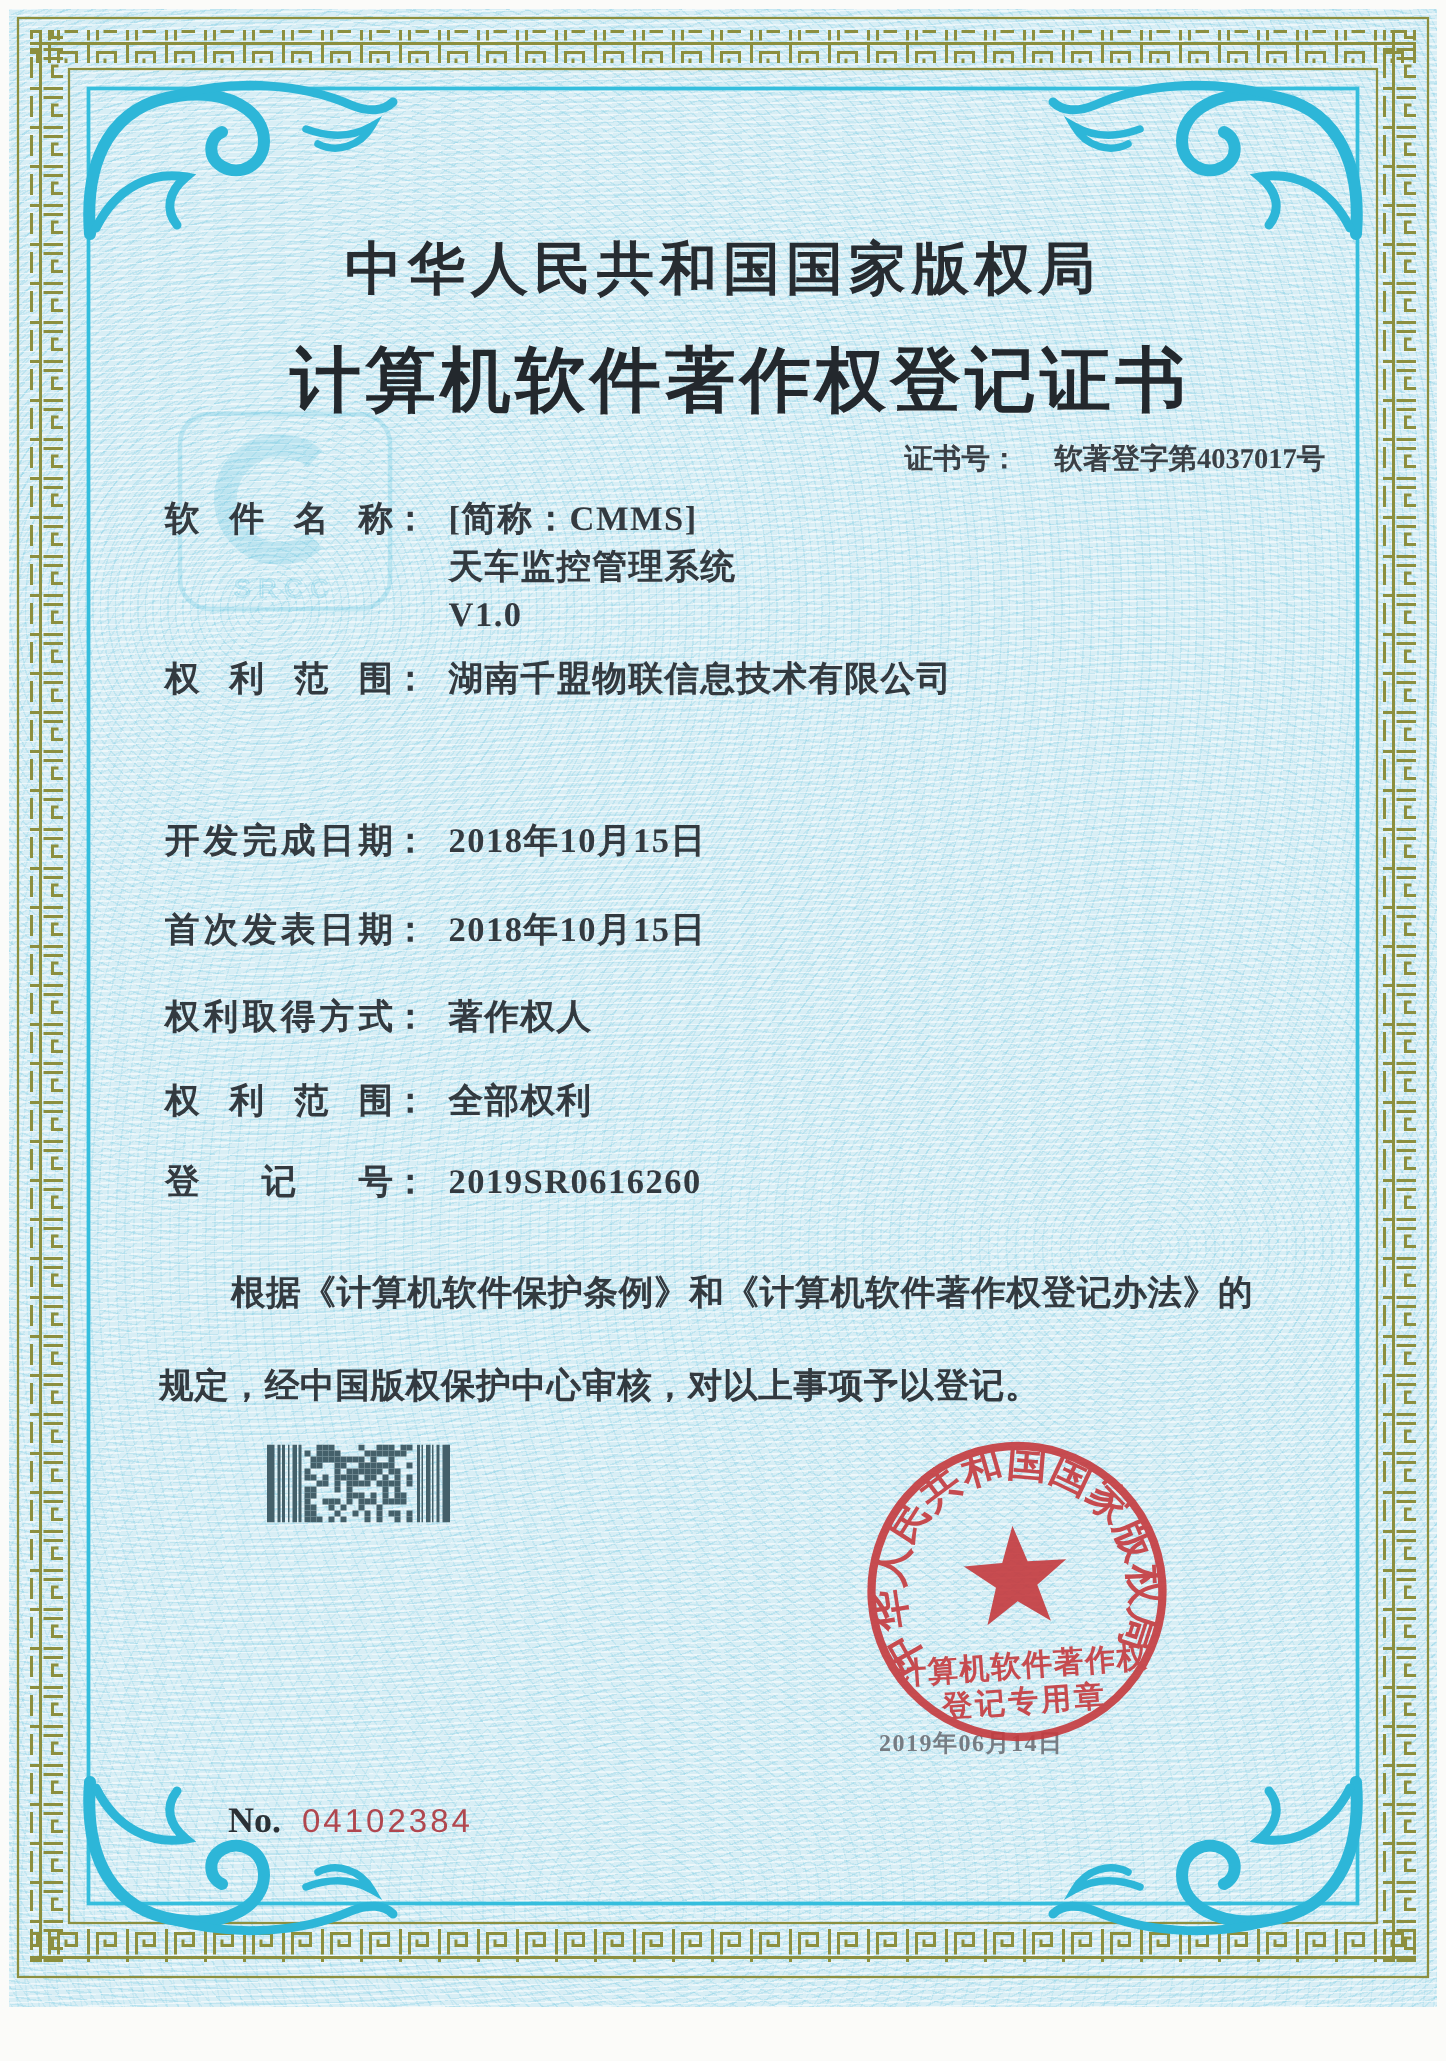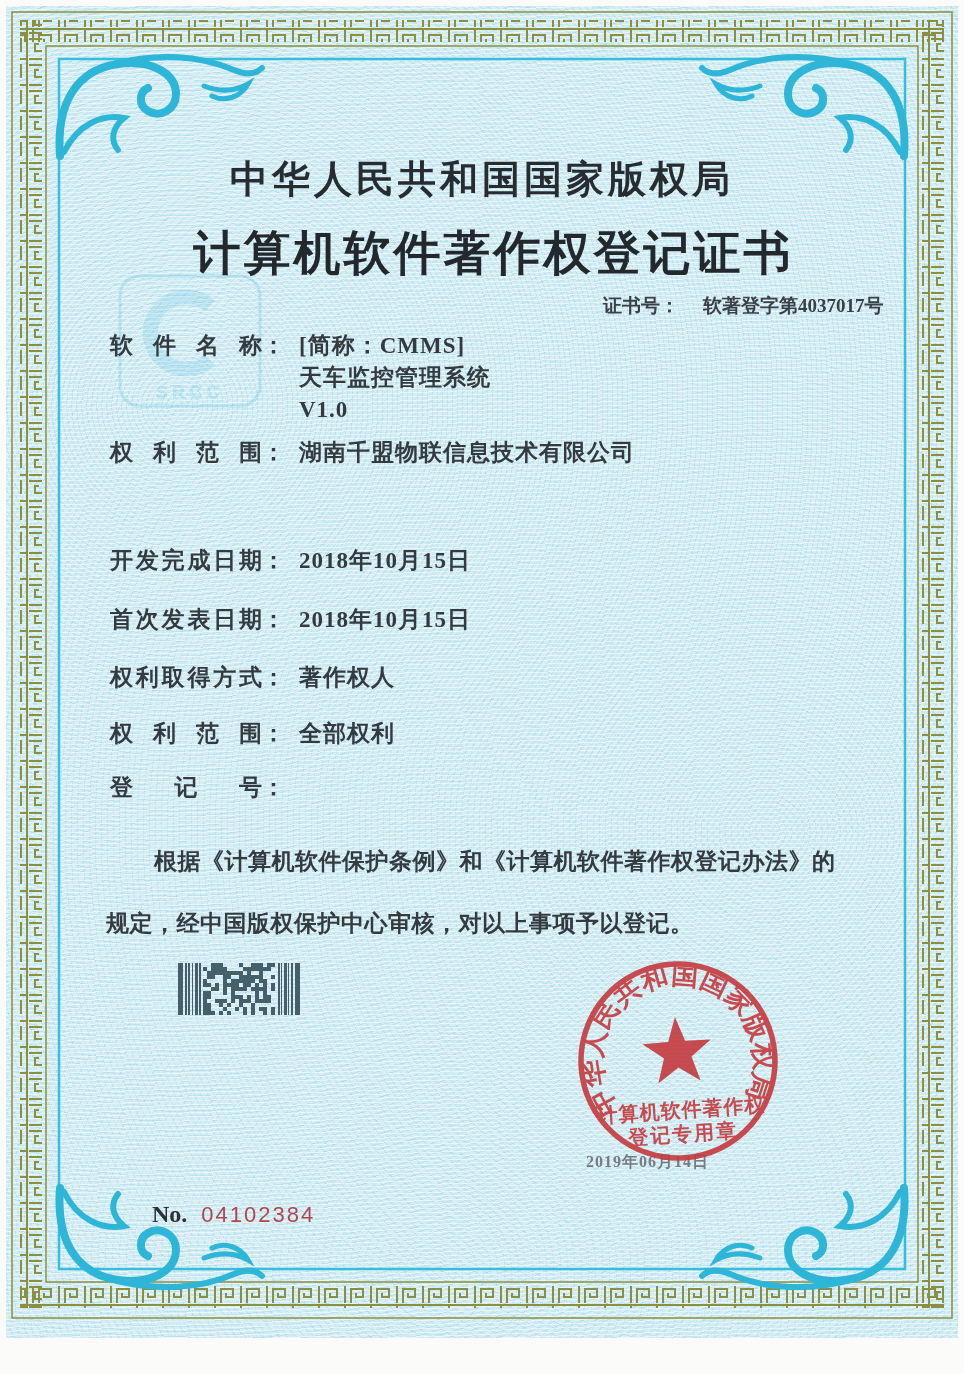--- a/index.html
+++ b/index.html
@@ -124,20 +124,21 @@
 
   <div class="row" style="top:712px">
     <span class="flabel">权利范围</span>
       <span class="fcolon">：</span>
     <div class="fvalue">全部权利</div>
   </div>
 
   <div class="row" style="top:766px">
     <span class="flabel">登记号</span>
       <span class="fcolon">：</span>
+    <div class="fvalue">2019SR0616260</div>
   </div>
 
   <div class="statement">根据《计算机软件保护条例》和《计算机软件著作权登记办法》的规定，经中国版权保护中心审核，对以上事项予以登记。</div>
 
   <svg class="barcode" width="140" height="52">
     <g id="bc" fill="#44606a">
         <rect x="0" y="0" width="5" height="52"></rect>
         <rect x="7" y="0" width="2" height="52"></rect>
         <rect x="10" y="0" width="2" height="52"></rect>
         <rect x="14" y="0" width="1" height="52"></rect>

